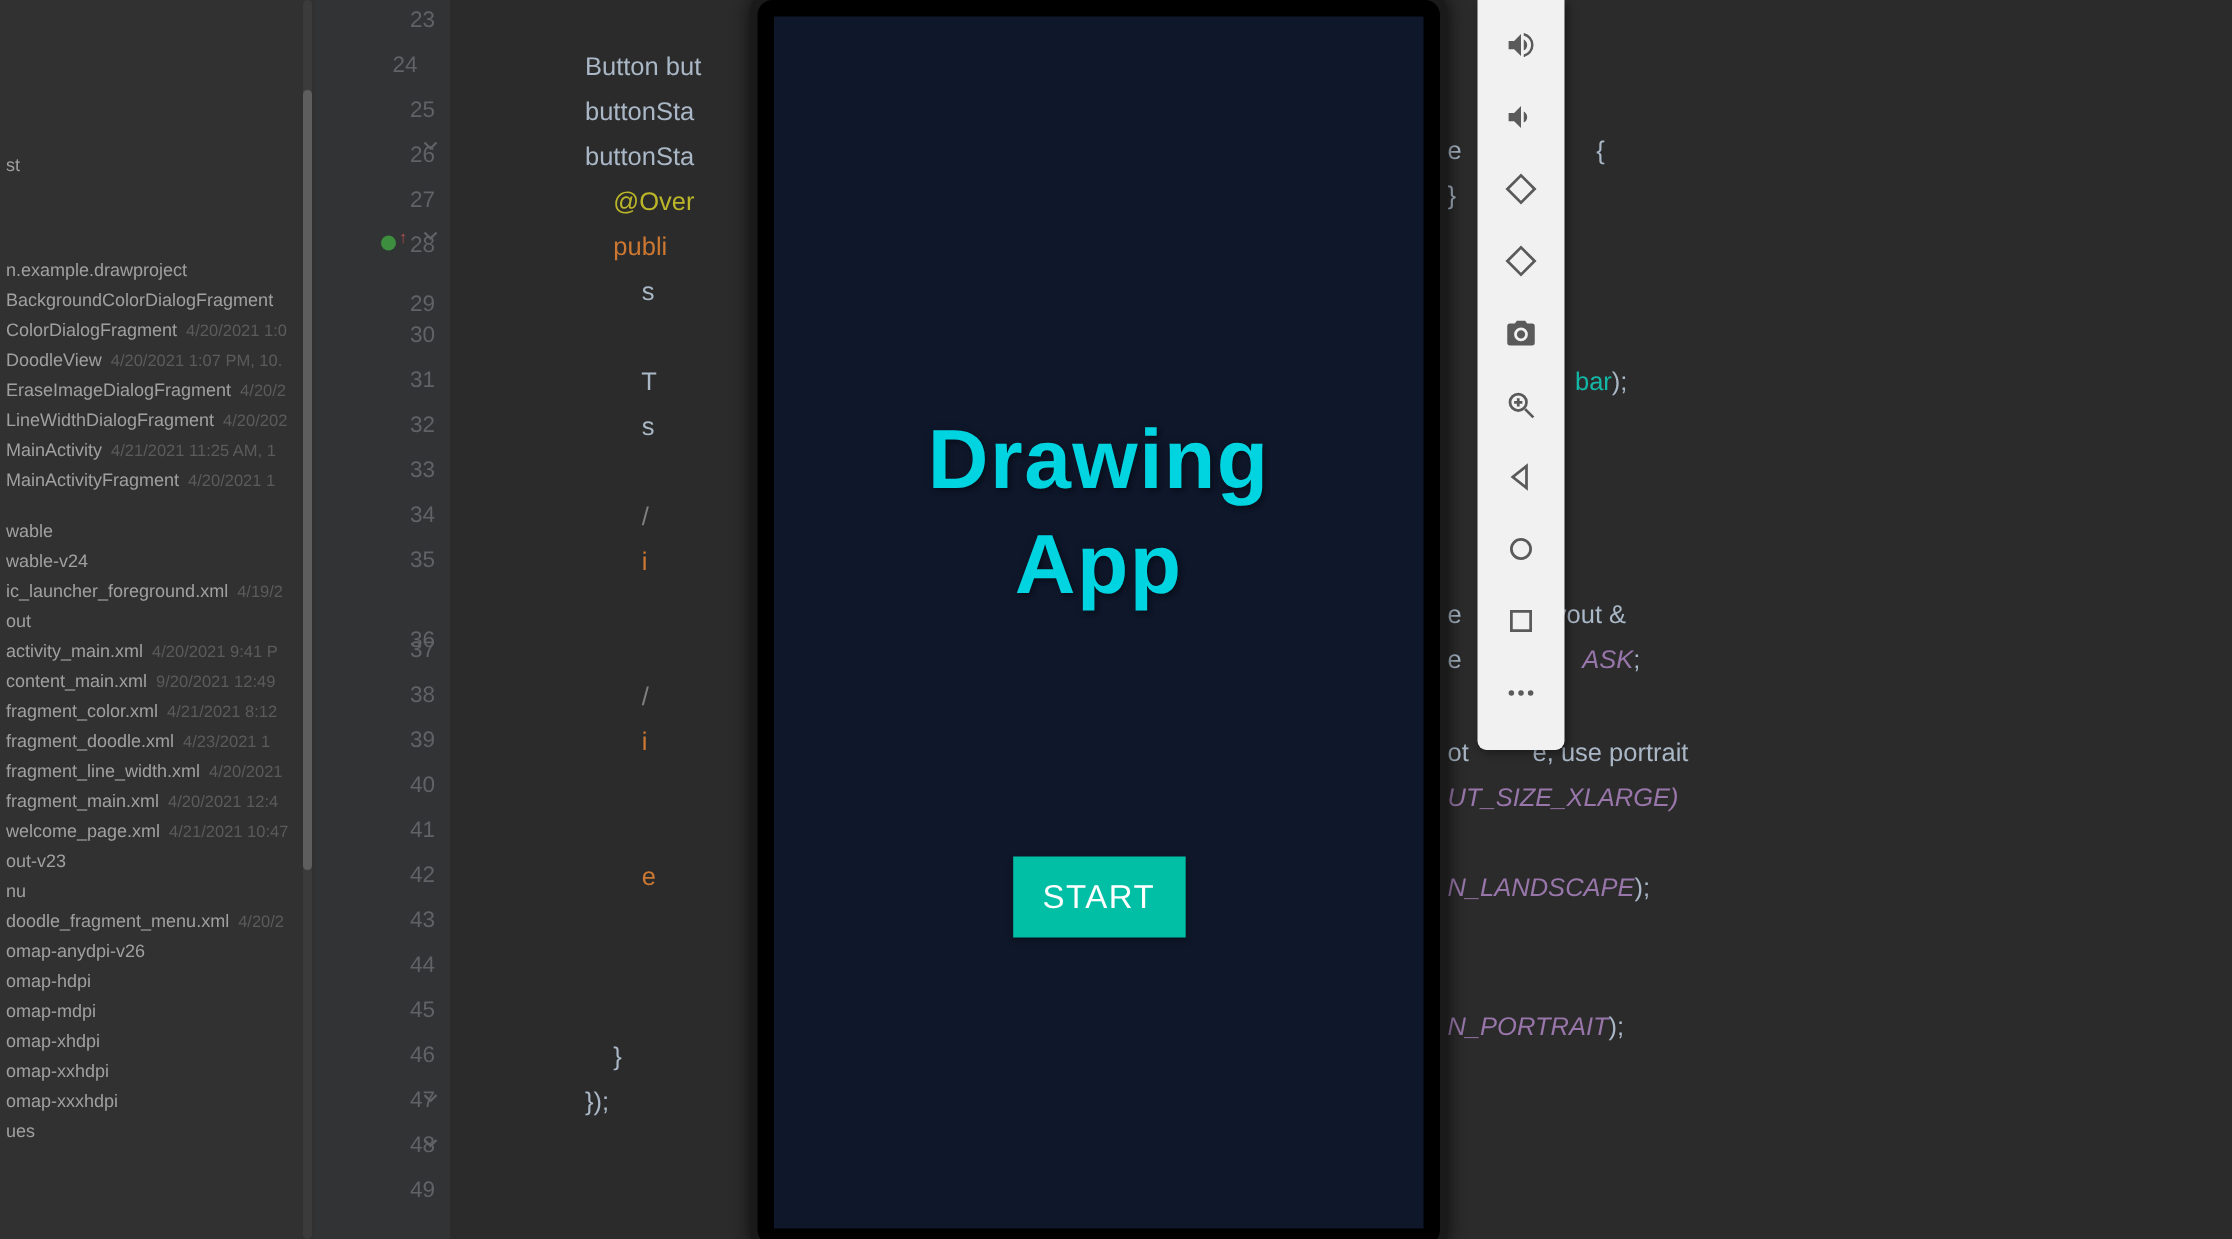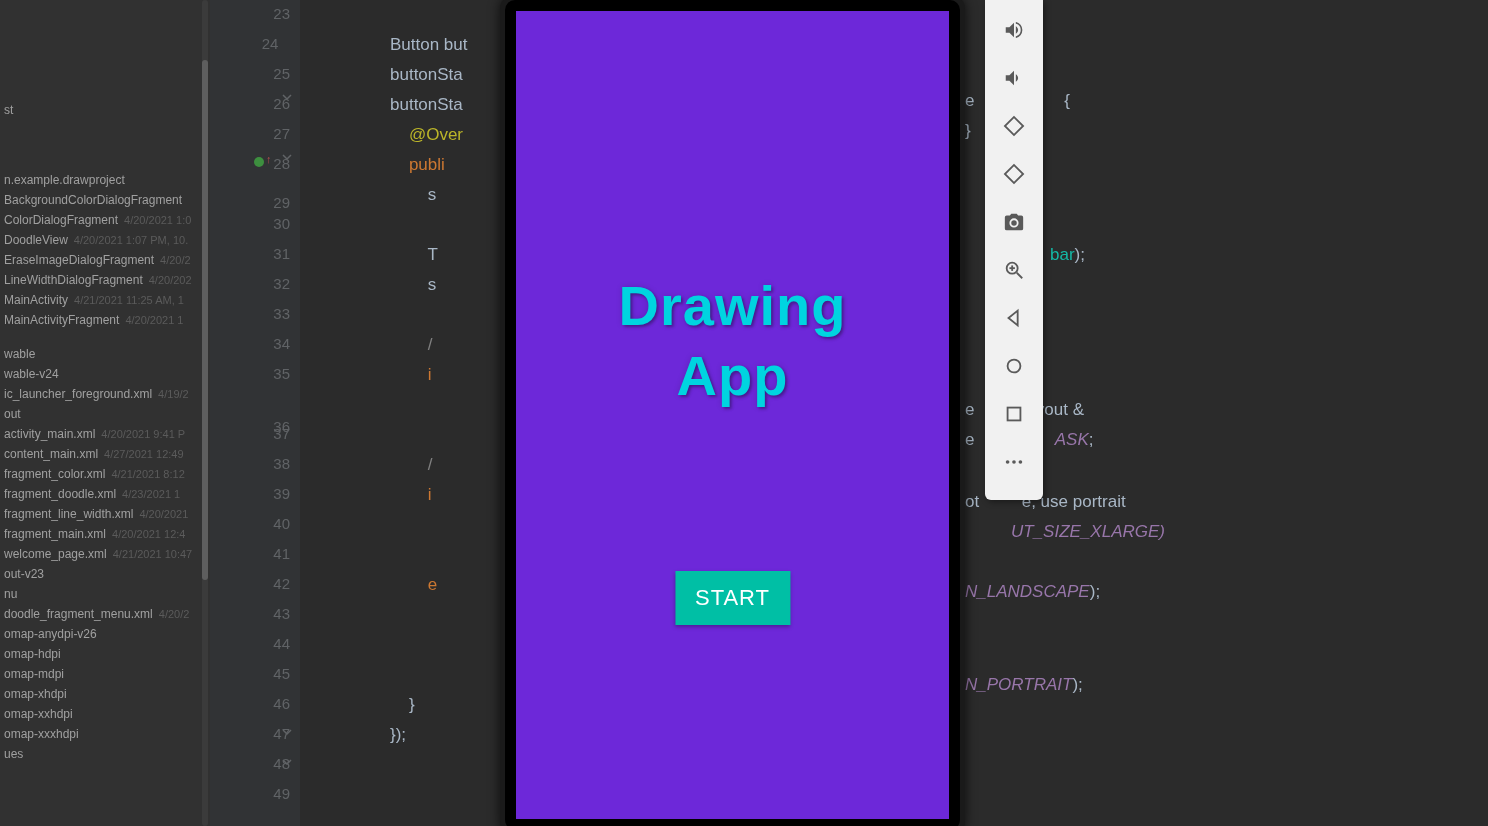--- a/index.html
+++ b/index.html
@@ -20,21 +20,21 @@
 .fold svg{ width:14px; height:14px; stroke:#606366; fill:none; stroke-width:1.5; }
 
 #code{ position:absolute; left:300px; top:0; right:0; height:826px; font-family:Consolas,"Courier New",monospace; font-size:17px; color:#a9b7c6; line-height:30px; white-space:pre; }
 #code .kw{ color:#cc7832; }
 #code .ann{ color:#bbb529; }
 #code .type{ color:#14b8a6; }
 #code .const{ color:#9876aa; font-style:italic; }
 
 #phone{ position:absolute; left:500px; top:-5px; width:465px; height:840px; background:#1a1a1a; border-radius:14px; box-shadow:0 0 12px rgba(0,0,0,.7); z-index:40; padding:5px; }
 #phone-bezel{ width:100%; height:100%; border:11px solid #000; background:#000; border-radius:10px; padding:0; display:flex; }
-#phone-screen{ flex:1; background:#6d28d9; position:relative; overflow:hidden; }
+#phone-screen{ flex:1; background:#0f172a; position:relative; overflow:hidden; }
 #app-title{ position:absolute; left:0; right:0; top:260px; text-align:center; font-size:56px; font-weight:700; color:#00d4e0; line-height:1.25;
   text-shadow:0 0 6px rgba(0,0,0,.15), 2px 2px 3px rgba(0,0,0,.3); letter-spacing:1px; }
 #start-btn{ position:absolute; left:50%; transform:translateX(-50%); top:560px; background:#00bfa5; color:#fff; font-size:22px; letter-spacing:1px; border:none; padding:14px 20px; box-shadow:0 2px 4px rgba(0,0,0,.3); cursor:pointer; }
 
 #toolbar{ position:absolute; left:985px; top:0; width:58px; height:500px; background:#f1f1f1; z-index:45; display:flex; flex-direction:column; align-items:center; padding-top:6px; box-shadow:2px 2px 6px rgba(0,0,0,.4); border-bottom-right-radius:6px; border-bottom-left-radius:6px; }
 .t-icon{ width:28px; height:28px; margin:10px 0; color:#5a5a5a; display:flex; align-items:center; justify-content:center; cursor:pointer; }
 .t-icon svg{ width:22px; height:22px; fill:#5a5a5a; }
 .t-icon.stroke svg{ fill:none; stroke:#5a5a5a; stroke-width:2; }
 </style>
 </head>
@@ -55,21 +55,21 @@
         <div class="entry"><span>MainActivity</span><span class="ts">4/21/2021 11:25 AM, 1</span></div>
         <div class="entry"><span>MainActivityFragment</span><span class="ts">4/20/2021 1</span></div>
       </div>
     <div style="height:14px"></div>
     <div class="entry"><span>wable</span></div>
     <div class="entry"><span>wable-v24</span></div>
     <div class="entry"><span>ic_launcher_foreground.xml</span><span class="ts">4/19/2</span></div>
     <div class="entry"><span>out</span></div>
     <div id="lay">
         <div class="entry"><span>activity_main.xml</span><span class="ts">4/20/2021 9:41 P</span></div>
-        <div class="entry"><span>content_main.xml</span><span class="ts">4/27/2021 12:49</span></div>
+        <div class="entry"><span>content_main.xml</span><span class="ts">9/20/2021 12:49</span></div>
         <div class="entry"><span>fragment_color.xml</span><span class="ts">4/21/2021 8:12</span></div>
         <div class="entry"><span>fragment_doodle.xml</span><span class="ts">4/23/2021 1</span></div>
         <div class="entry"><span>fragment_line_width.xml</span><span class="ts">4/20/2021</span></div>
         <div class="entry"><span>fragment_main.xml</span><span class="ts">4/20/2021 12:4</span></div>
         <div class="entry"><span>welcome_page.xml</span><span class="ts">4/21/2021 10:47</span></div>
       </div>
     <div class="entry"><span>out-v23</span></div>
     <div class="entry"><span>nu</span></div>
     <div class="entry"><span>doodle_fragment_menu.xml</span><span class="ts">4/20/2</span></div>
     <div id="mip">
@@ -157,21 +157,21 @@
     <span>}</span>
 <span>});</span></div>
 
 
 <div style="position:absolute;left:665px;top:86px;">e                   {</div>
 <div style="position:absolute;left:665px;top:116px;">}</div>
 <div style="position:absolute;left:750px;top:240px;"><span class="type">bar</span>);</div>
 <div style="position:absolute;left:665px;top:395px;">e             <span>yout &amp;</span></div>
 <div style="position:absolute;left:665px;top:425px;">e                 <span class="const">ASK</span>;</div>
 <div style="position:absolute;left:665px;top:487px;">ot         <span>e, use portrait</span></div>
-<div style="position:absolute;left:665px;top:517px;margin-left:46px;"><span class="const">UT_SIZE_XLARGE)</span></div>
+<div style="position:absolute;left:665px;top:517px;"><span class="const">UT_SIZE_XLARGE)</span></div>
 <div style="position:absolute;left:665px;top:577px;"><span class="const">N_LANDSCAPE</span>);</div>
 <div style="position:absolute;left:665px;top:670px;"><span class="const">N_PORTRAIT</span>);</div>
 </div>
 
 <div id="phone">
   <div id="phone-bezel">
     <div id="phone-screen">
       <div id="app-title">
         <span>Drawing</span><br><span>App</span>
       </div>

